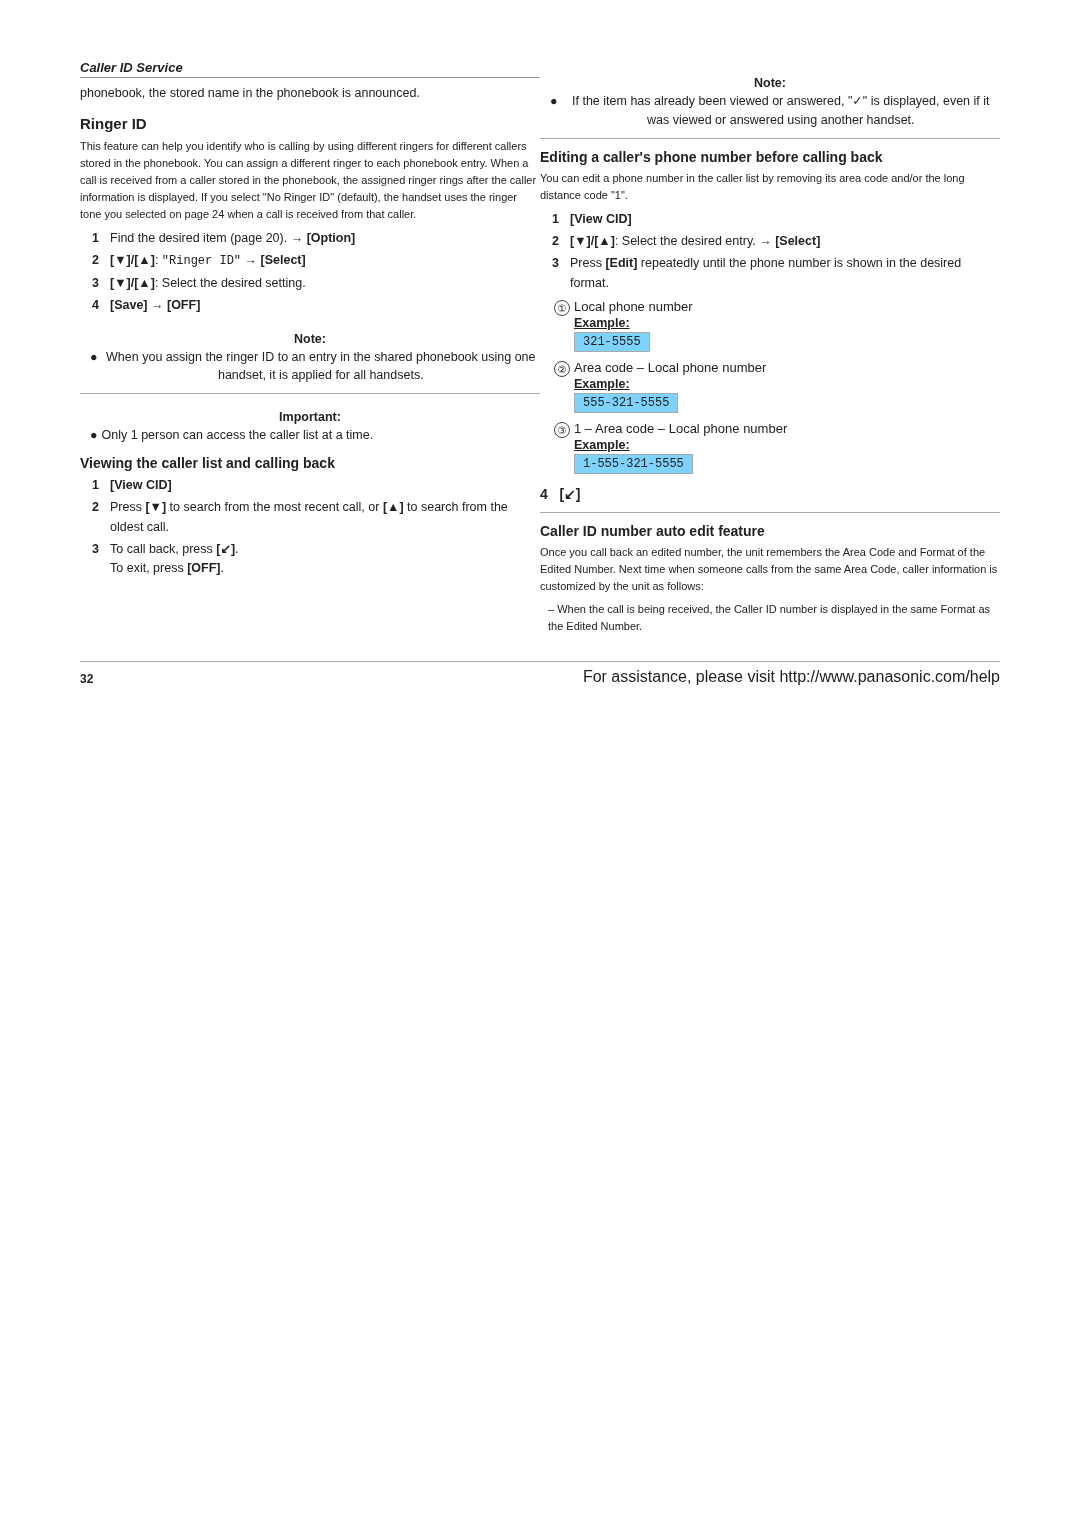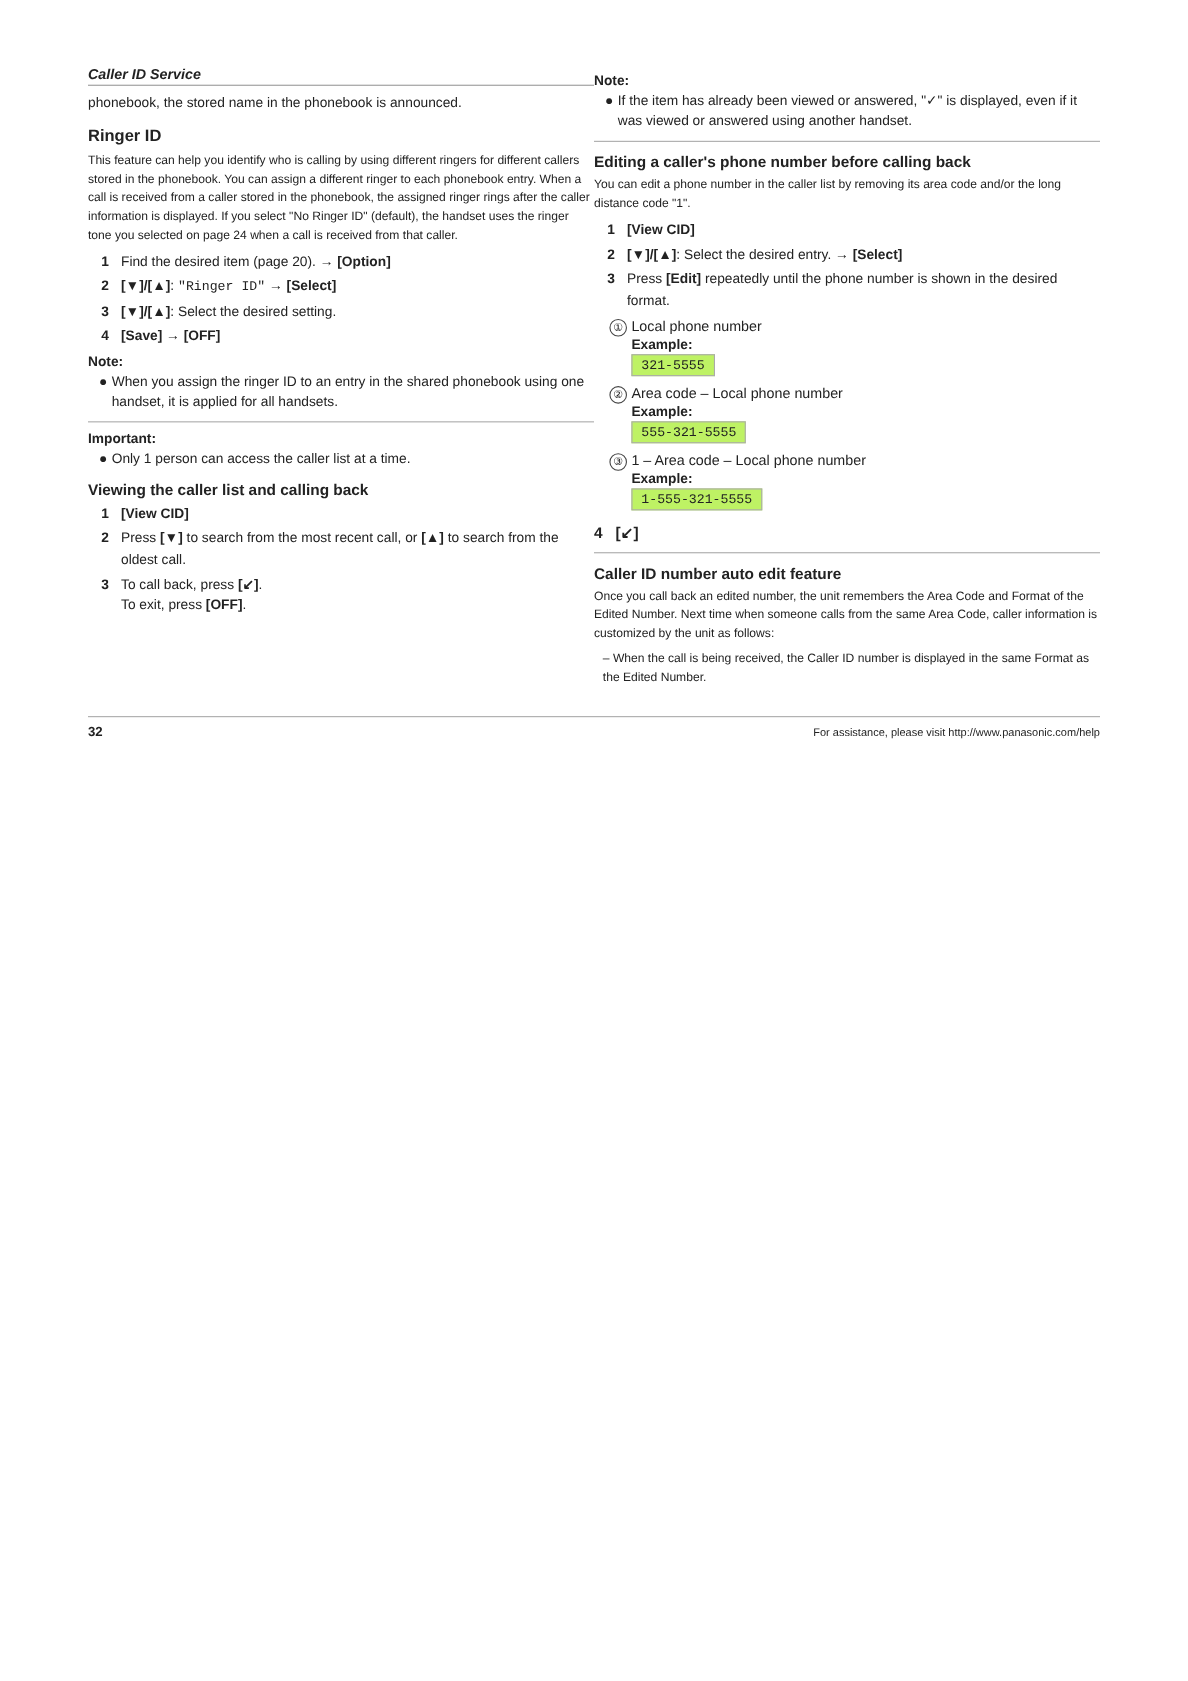--- a/index.html
+++ b/index.html
@@ -59,22 +59,23 @@
       margin-bottom: 3px;
       list-style: none;
       display: flex;
       gap: 6px;
     }
     .numbered-list li .num {
       font-weight: bold;
       min-width: 12px;
     }
     .note-section {
-      margin-top: 6px;
-      margin-bottom: 6px;
+      margin-top: 16px;
+      margin-bottom: 6px;
+      text-align: center;
     }
     .note-label {
       font-weight: bold;
       font-size: 12.5px;
     }
     .note-bullet {
       font-size: 12.5px;
       line-height: 1.5;
       padding-left: 10px;
       display: flex;
@@ -107,40 +108,41 @@
       margin-bottom: 5px;
     }
 
     .phone-box {
       border: 1px solid #aaa;
       display: inline-block;
       padding: 2px 8px;
       font-family: 'Courier New', monospace;
       font-size: 12px;
       margin: 2px 0 4px 0;
-      background: #bef264;
+      background: #7dd3fc;
     }
 
     .example-label {
       font-weight: bold;
       font-size: 12.5px;
       margin-top: 2px;
+      text-decoration: underline;
     }
 
     .footer-line {
       border-top: 1px solid #aaa;
       margin-top: 20px;
       padding-top: 6px;
       display: flex;
       justify-content: space-between;
       align-items: flex-end;
       font-size: 12px;
     }
     .footer-left { font-weight: bold; }
-    .footer-right { font-size: 10px; margin-left: 35px; }
+    .footer-right { font-size: 16px; margin-left: 35px; }
 
     hr.section-rule {
       border: none;
       border-top: 1px solid #aaa;
       margin: 8px 0;
     }
   </style>
 </head>
 <body>
 

